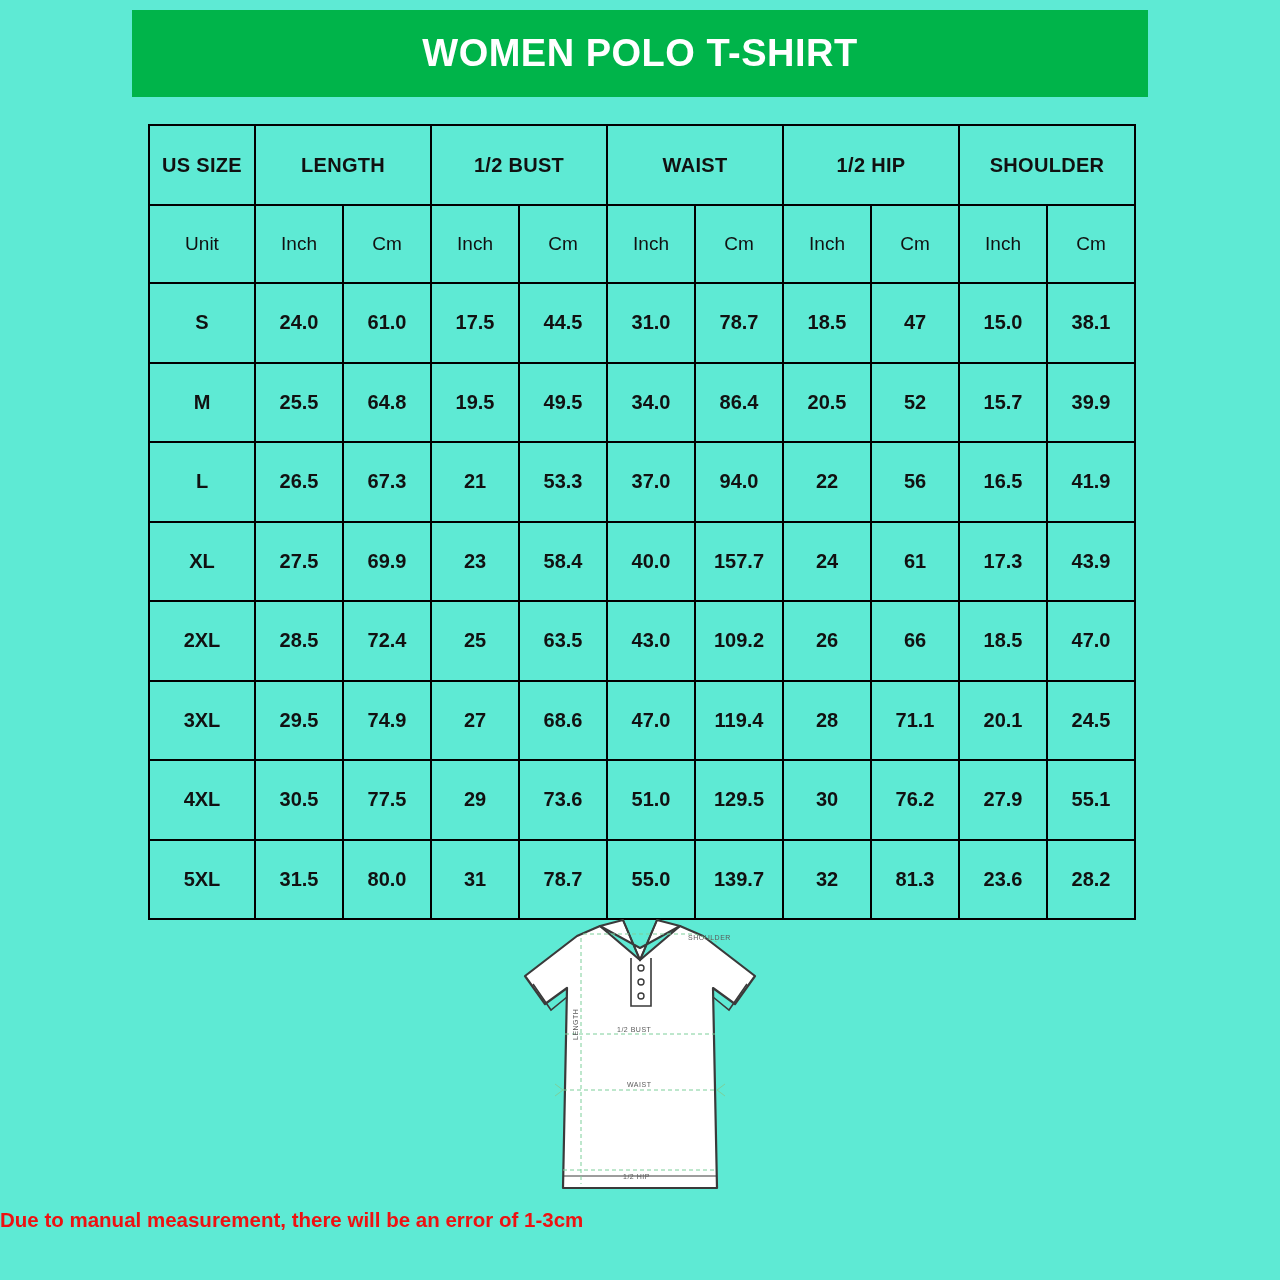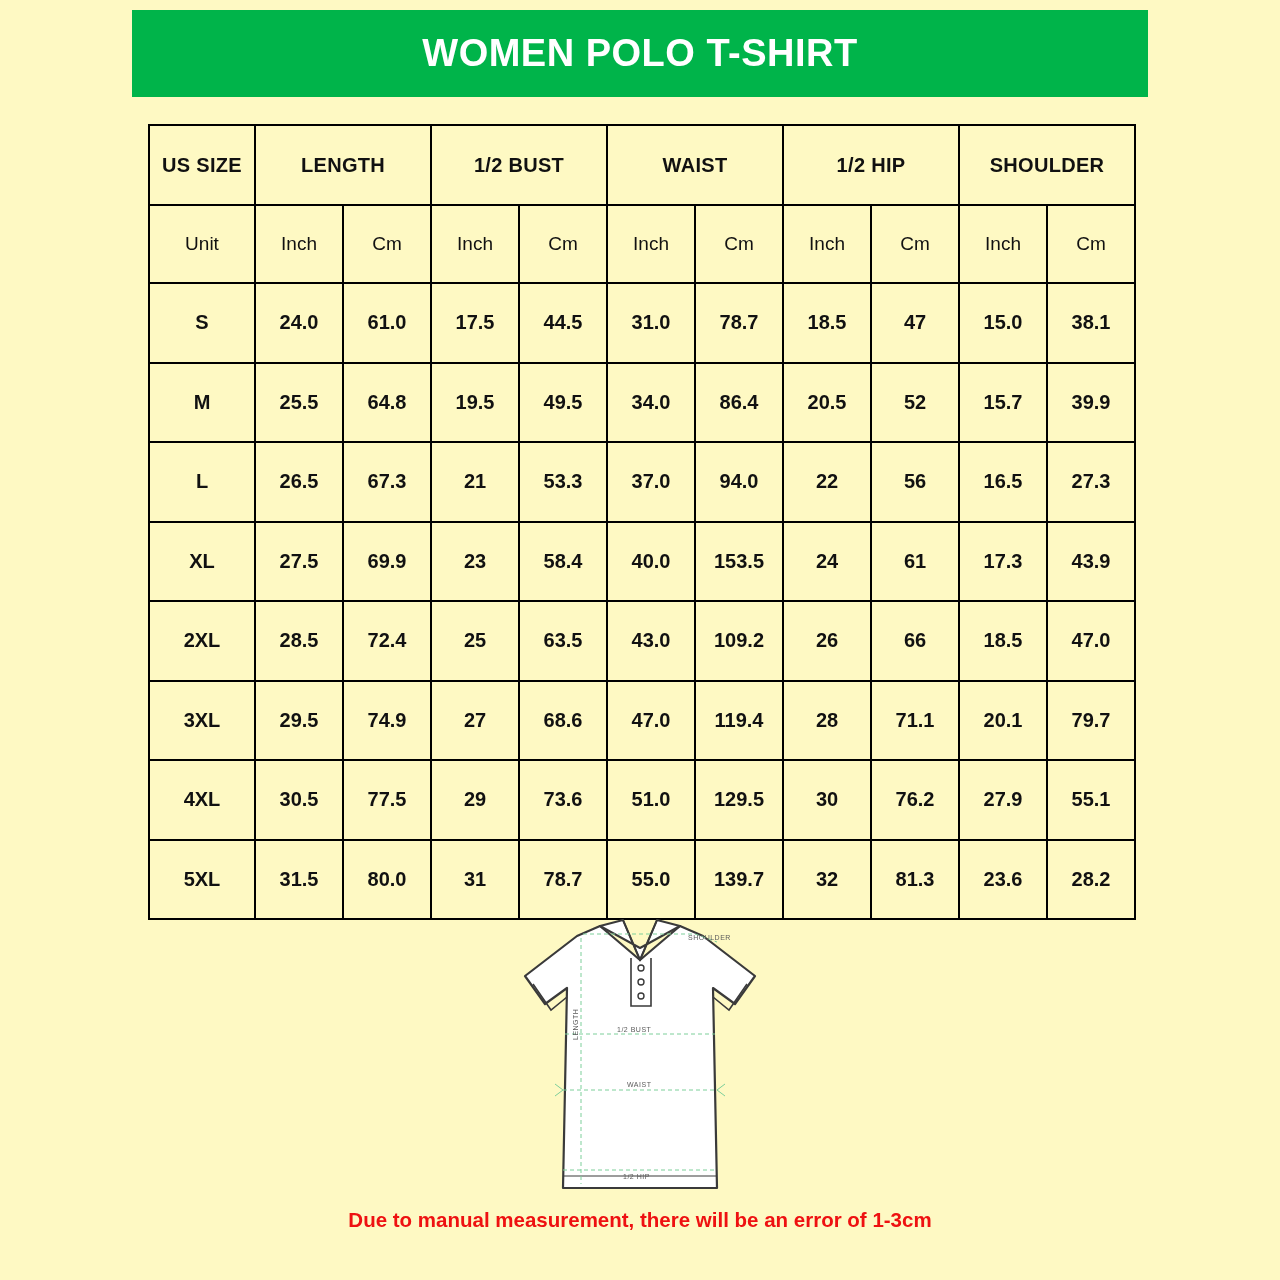--- a/index.html
+++ b/index.html
@@ -11,21 +11,21 @@
     width: 1280px;
     height: 1280px;
     font-family: "Liberation Sans", sans-serif;
     position: relative;
     overflow: hidden;
   }
   .page {
     width: 1280px;
     height: 1280px;
     position: relative;
-    background: #fef9c3;
+    background: #5eead4;
   }
   
   .header-bar {
     position: absolute;
     left: 132px;
     top: 10px;
     width: 1016px;
     height: 87px;
     background: #00b44a;
     display: flex;
@@ -96,21 +96,20 @@
     font-size: 7px;
     fill: #5a5a5a;
     letter-spacing: 0.5px;
   }
   
   .footer-note {
     position: absolute;
     left: 0;
     top: 1208px;
     width: 1280px;
-    text-align: center;
     color: #ee1111;
     font-size: 20.5px;
     font-weight: bold;
     font-family: "Liberation Sans", sans-serif;
   }
 </style>
 </head>
 <body>
 
 <div class="page">
@@ -188,30 +187,30 @@
           <td class="size-cell">L</td>
           <td>26.5</td>
           <td>67.3</td>
           <td>21</td>
           <td>53.3</td>
           <td>37.0</td>
           <td>94.0</td>
           <td>22</td>
           <td>56</td>
           <td>16.5</td>
-          <td>27.3</td>
+          <td>41.9</td>
         </tr>
         <tr class="row-data">
           <td class="size-cell">XL</td>
           <td>27.5</td>
           <td>69.9</td>
           <td>23</td>
           <td>58.4</td>
           <td>40.0</td>
-          <td>153.5</td>
+          <td>157.7</td>
           <td>24</td>
           <td>61</td>
           <td>17.3</td>
           <td>43.9</td>
         </tr>
         <tr class="row-data">
           <td class="size-cell">2XL</td>
           <td>28.5</td>
           <td>72.4</td>
           <td>25</td>
@@ -227,21 +226,21 @@
           <td class="size-cell">3XL</td>
           <td>29.5</td>
           <td>74.9</td>
           <td>27</td>
           <td>68.6</td>
           <td>47.0</td>
           <td>119.4</td>
           <td>28</td>
           <td>71.1</td>
           <td>20.1</td>
-          <td>79.7</td>
+          <td>24.5</td>
         </tr>
         <tr class="row-data">
           <td class="size-cell">4XL</td>
           <td>30.5</td>
           <td>77.5</td>
           <td>29</td>
           <td>73.6</td>
           <td>51.0</td>
           <td>129.5</td>
           <td>30</td>

